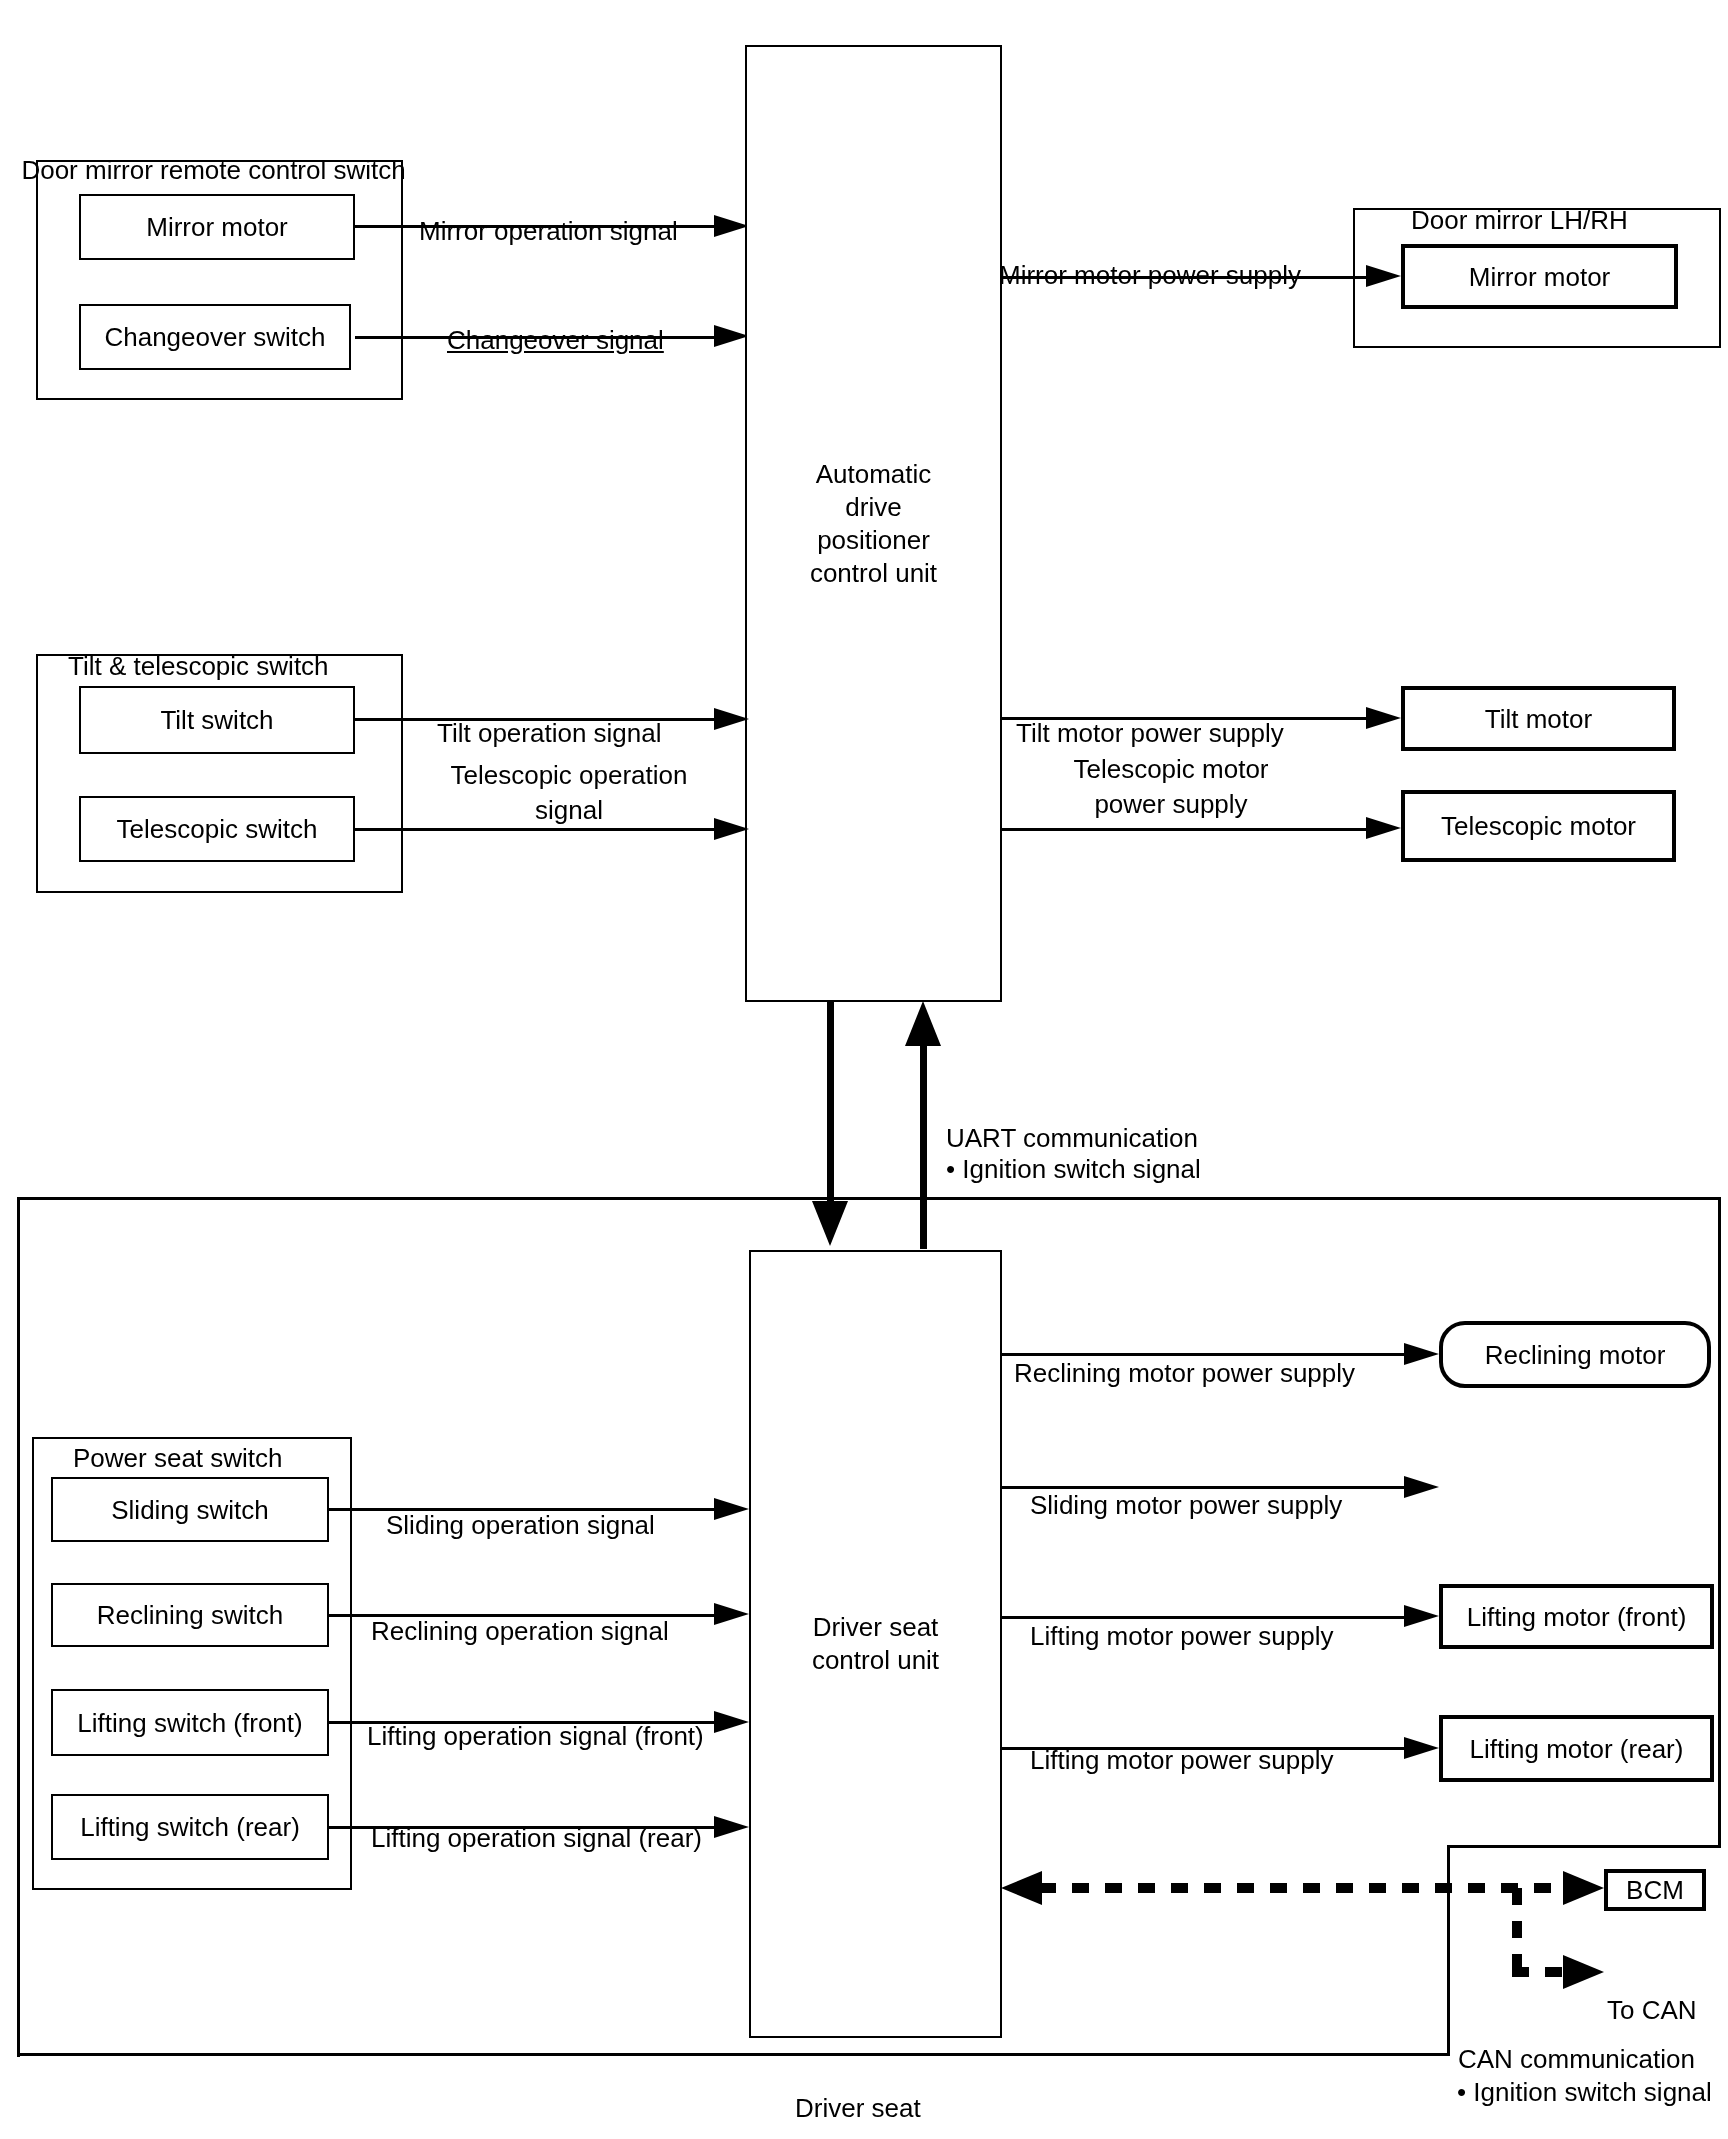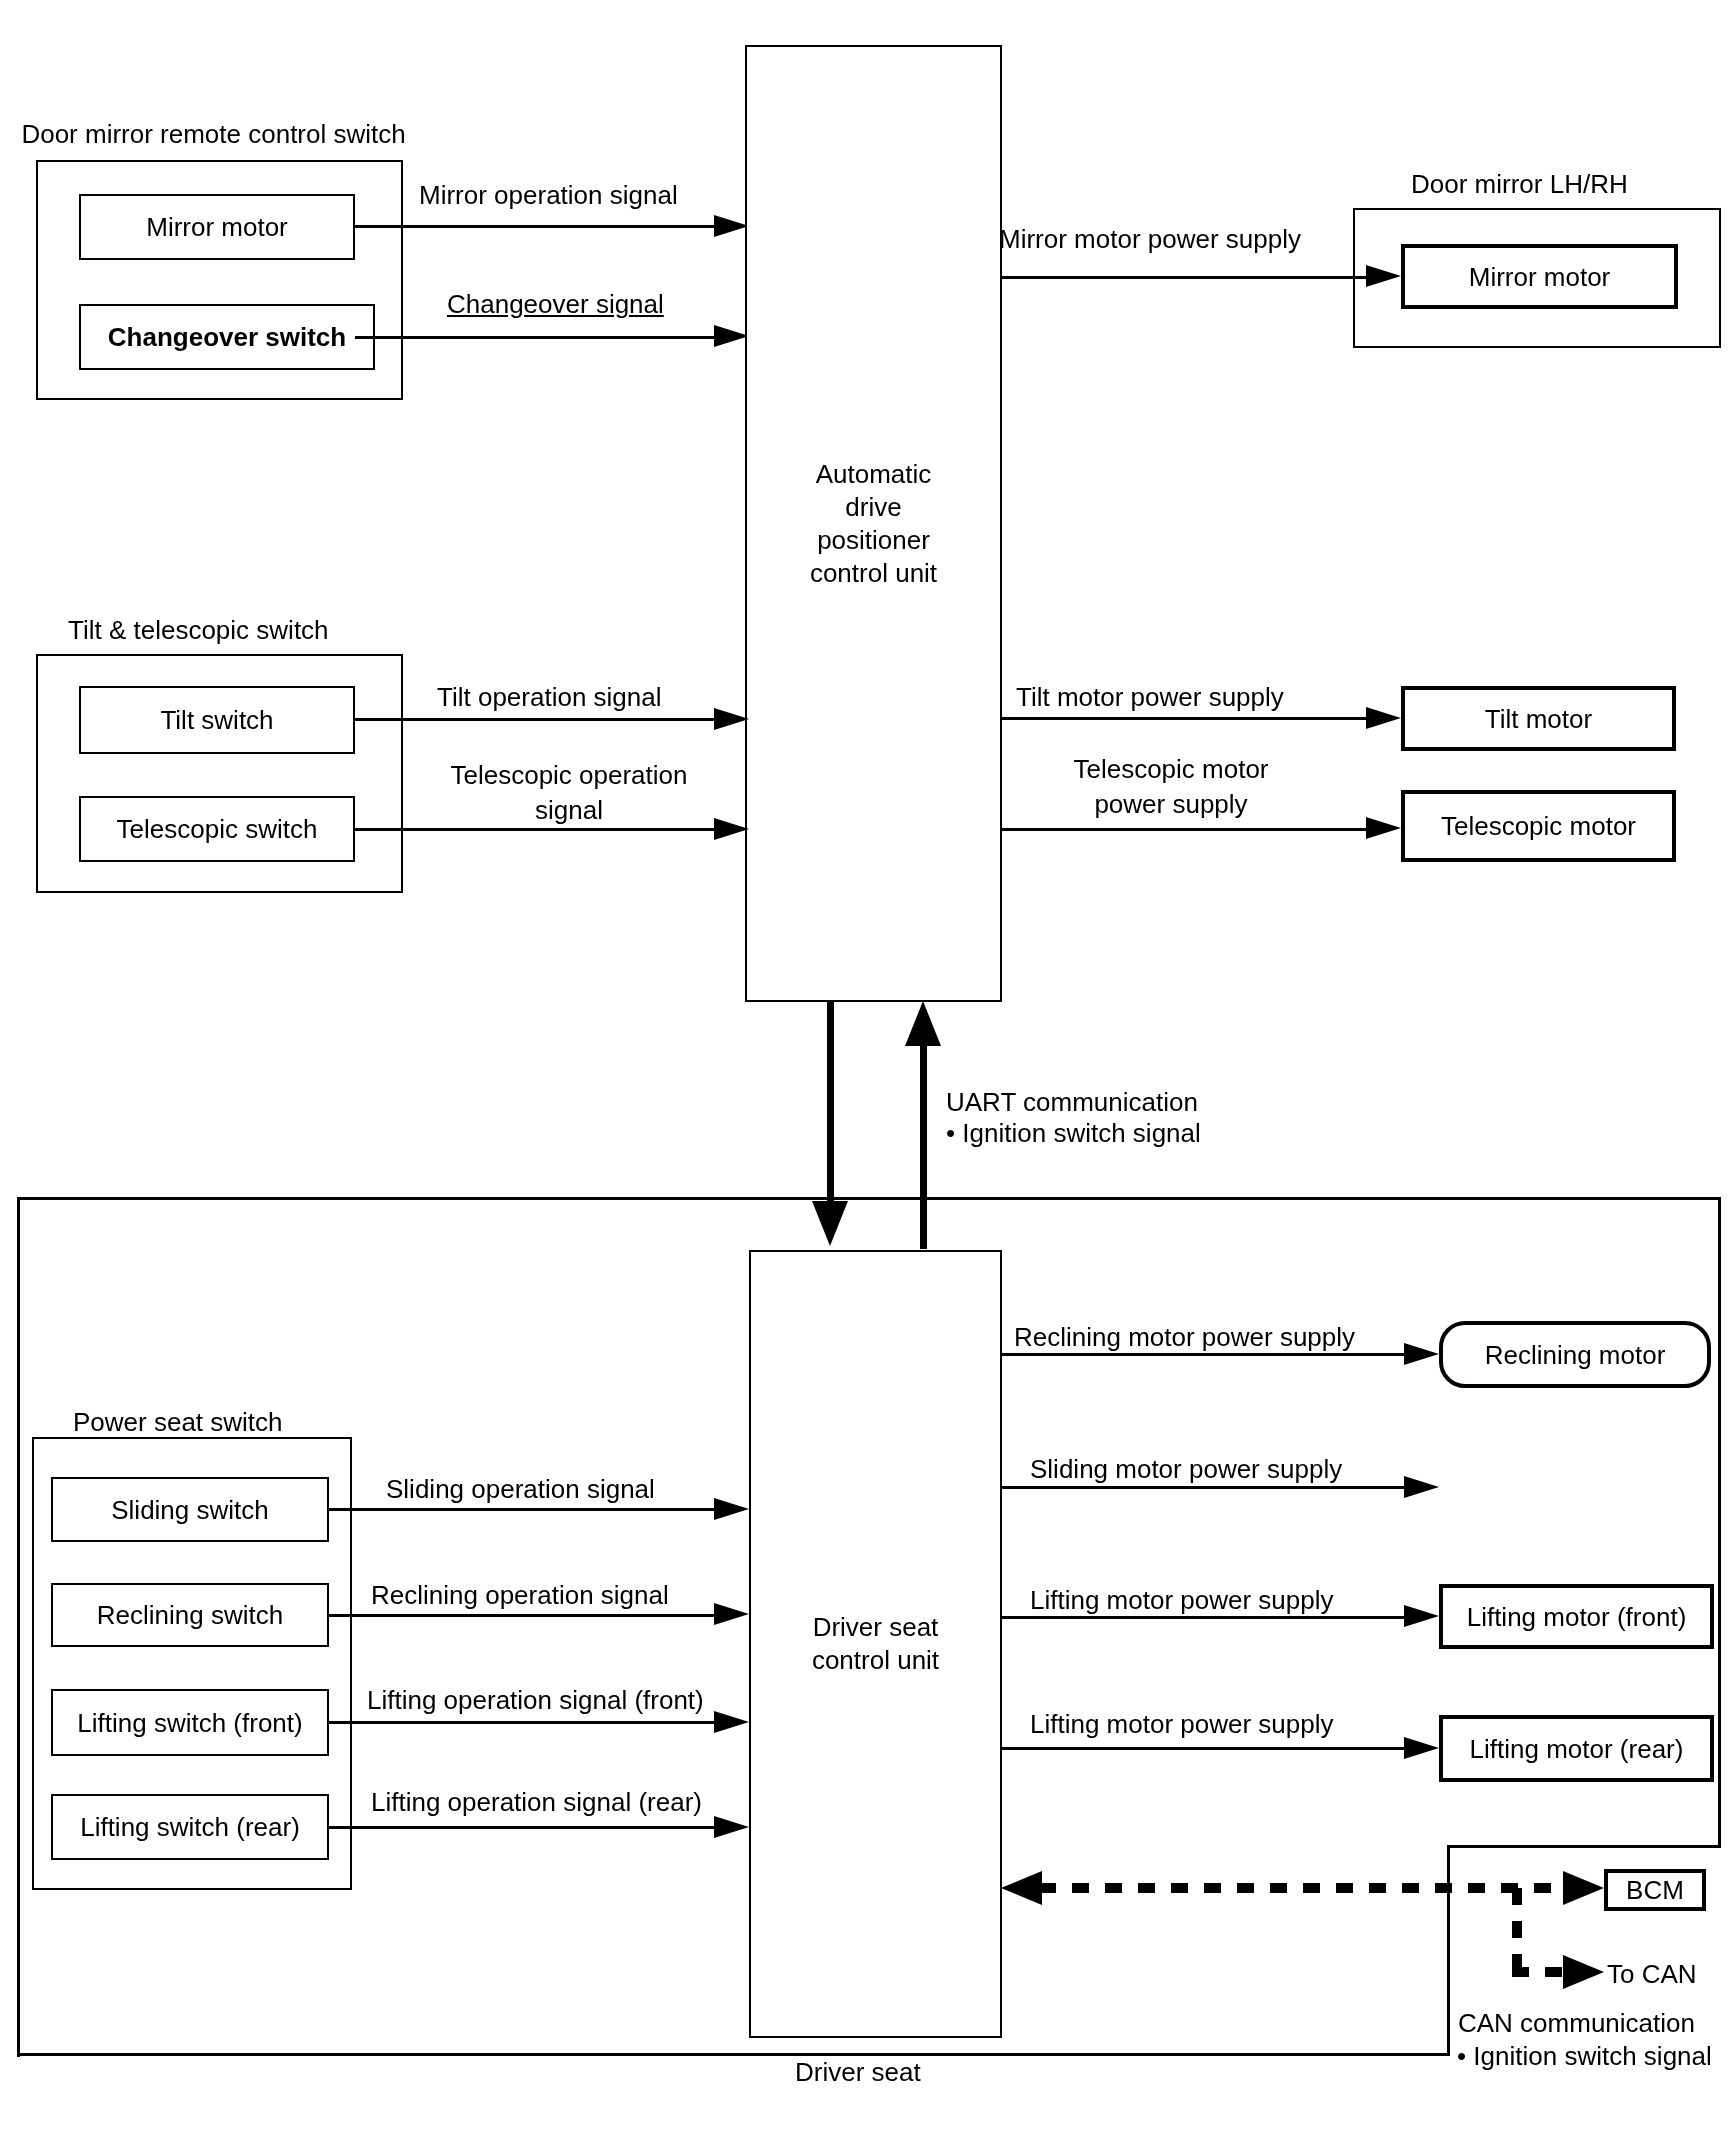--- a/index.html
+++ b/index.html
@@ -1,18 +1,18 @@
 <!DOCTYPE html>
 <html style="font-size:6.8px"><head>
 <meta charset="utf-8">
 <style>
   html,body{margin:0;padding:0;background:#ffffff;}
   .diagram{position:relative;width:1729px;height:2153px;background:#ffffff;
            font-family:"Liberation Sans","DejaVu Sans",sans-serif;color:#000;overflow:hidden;}
-  .lbl{position:absolute;font-size:26px;line-height:26px;white-space:nowrap;}
+  .lbl{position:absolute;font-size:26px;line-height:26px;white-space:nowrap;margin-top:36px;}
   .lbl2{position:absolute;font-size:26px;line-height:35px;text-align:center;white-space:nowrap;}
   .lbl2 span{display:block;}
   .box{position:absolute;border:2.6px solid #000;background:#fff;box-sizing:border-box;
        display:flex;align-items:center;justify-content:center;text-align:center;
        font-size:26px;line-height:32px;white-space:nowrap;}
   .box.thick{border-width:4.3px;}
   .frame{position:absolute;border:2.6px solid #000;box-sizing:border-box;}
   .hline{position:absolute;height:2.6px;background:#000;}
   .vline{position:absolute;width:2.6px;background:#000;}
   .vline.fat{width:6.8px;}
@@ -28,21 +28,21 @@
 </head>
 <body>
 
 <div class="diagram">
 
   <div class="lbl" style="left:21.4px;top:121px;">Door mirror remote control switch</div>
   <div class="frame" style="left:36px;top:160px;width:367px;height:240px;"></div>
   <div class="box" style="left:79px;top:194px;width:276px;height:66px;">
     <span>Mirror motor</span>
   </div>
-  <div class="box" style="left:79px;top:304px;width:296px;height:66px;font-weight:bold;">
+  <div class="box" style="left:79px;top:304px;width:272px;height:66px;">
     <span>Changeover switch</span>
   </div>
 
   <div class="hline" style="left:355px;top:225px;width:362px;"></div>
   <div class="ah rs" style="left:714px;top:215px;"></div>
   <div class="lbl" style="left:419px;top:182px;">Mirror operation signal</div>
 
   <div class="hline" style="left:355px;top:336px;width:362px;"></div>
   <div class="ah rs" style="left:714px;top:325px;"></div>
   <div class="lbl" style="left:447px;top:291px;text-decoration:underline;">Changeover signal</div>

